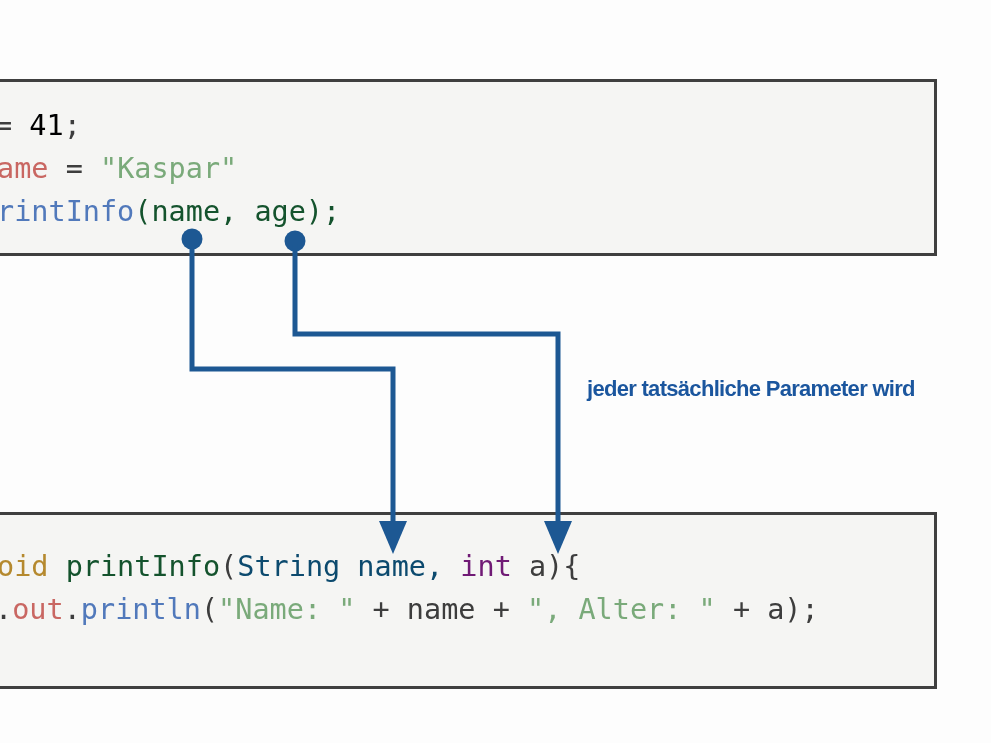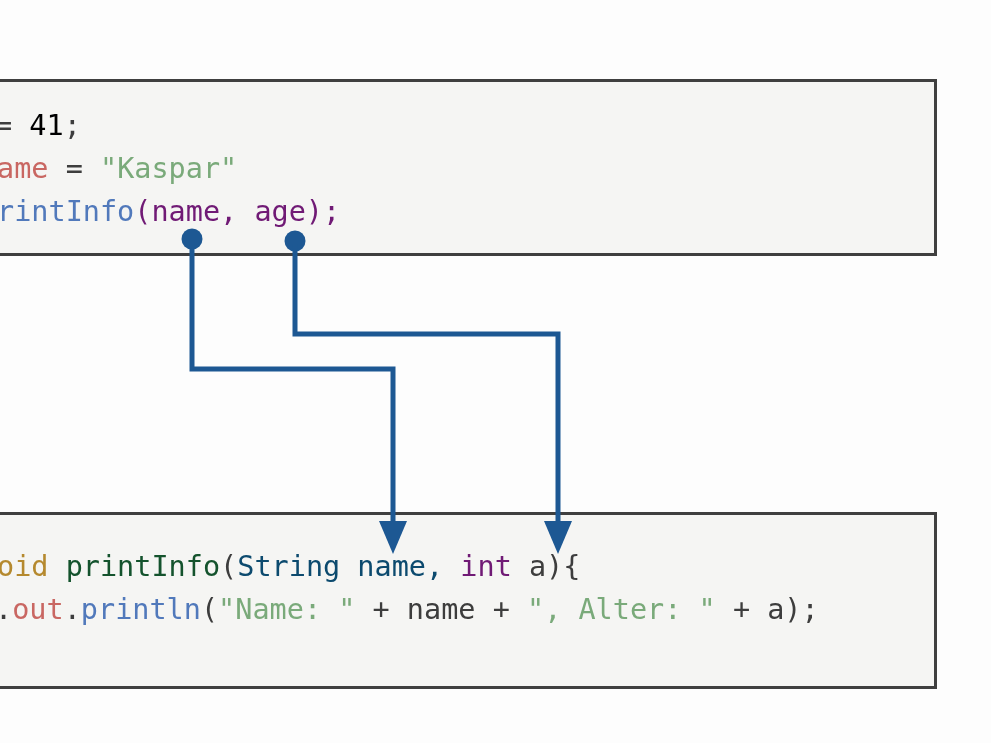--- a/index.html
+++ b/index.html
@@ -58,32 +58,33 @@
 </head>
 <body>
 
 <div class="code-box top" style="background: rgb(245, 245, 243); border-color: rgb(63, 63, 63);"></div>
 
 <div class="code-box bottom" style="background: rgb(245, 245, 243); border-color: rgb(63, 63, 63);"></div>
 
 <div id="code-lines-root">
     <div class="code-line line-0-0"><span style="color: rgb(61, 61, 61);">= </span><span style="color: #000000;">41</span><span style="color: rgb(61, 61, 61);">;</span></div>
     <div class="code-line line-0-1"><span style="color: rgb(201, 103, 98);">ame</span><span style="color: rgb(61, 61, 61);"> = </span><span style="color: rgb(122, 170, 122);">"Kaspar"</span></div>
-    <div class="code-line line-0-2"><span style="color: rgb(81, 121, 187);">rintInfo</span><span style="color: #701a75;">(name, age);</span></div>
+    <div class="code-line line-0-2"><span style="color: rgb(81, 121, 187);">rintInfo</span><span style="color: #14532d;">(name, age);</span></div>
     <div class="code-line line-1-0"><span style="color: rgb(181, 137, 46);">oid </span><span style="color: #14532d;">printInfo</span><span style="color: rgb(61, 61, 61);">(</span><span style="color: #0c4a6e;">String</span><span style="color: #0c4a6e;"> name, </span><span style="color: #701a75;">int</span><span style="color: rgb(61, 61, 61);"> a){</span></div>
     <div class="code-line line-1-1"><span style="color: rgb(61, 61, 61);">.</span><span style="color: rgb(201, 103, 98);">out</span><span style="color: rgb(61, 61, 61);">.</span><span style="color: rgb(81, 121, 187);">println</span><span style="color: rgb(61, 61, 61);">(</span><span style="color: rgb(122, 170, 122);">"Name: "</span><span style="color: rgb(61, 61, 61);"> + name + </span><span style="color: rgb(122, 170, 122);">", Alter: "</span><span style="color: rgb(61, 61, 61);"> + a);</span></div>
   </div>
 
 <svg class="connectors" width="991" height="743">
   <g>
     <circle class="arrow-fill" cx="192" cy="239" r="10.5" fill="#1d5893"></circle>
     <path class="arrow-stroke" d="M192 242 L192 369 L393 369 L393 523" fill="none" stroke-width="5" stroke="#1d5893"></path>
     <polygon class="arrow-fill" points="379,521 407,521 393,554" fill="#1d5893"></polygon>
   </g>
   <g>
     <circle class="arrow-fill" cx="295" cy="241" r="10.5" fill="#1d5893"></circle>
     <path class="arrow-stroke" d="M295 244 L295 334 L558 334 L558 523" fill="none" stroke-width="5" stroke="#1d5893"></path>
     <polygon class="arrow-fill" points="544,521 572,521 558,554" fill="#1d5893"></polygon>
   </g>
 </svg>
 
 <div class="annotation" style="color: rgb(27, 86, 158);">
+  <div>jeder tatsächliche Parameter wird</div>
 </div>
 
 </body></html>

